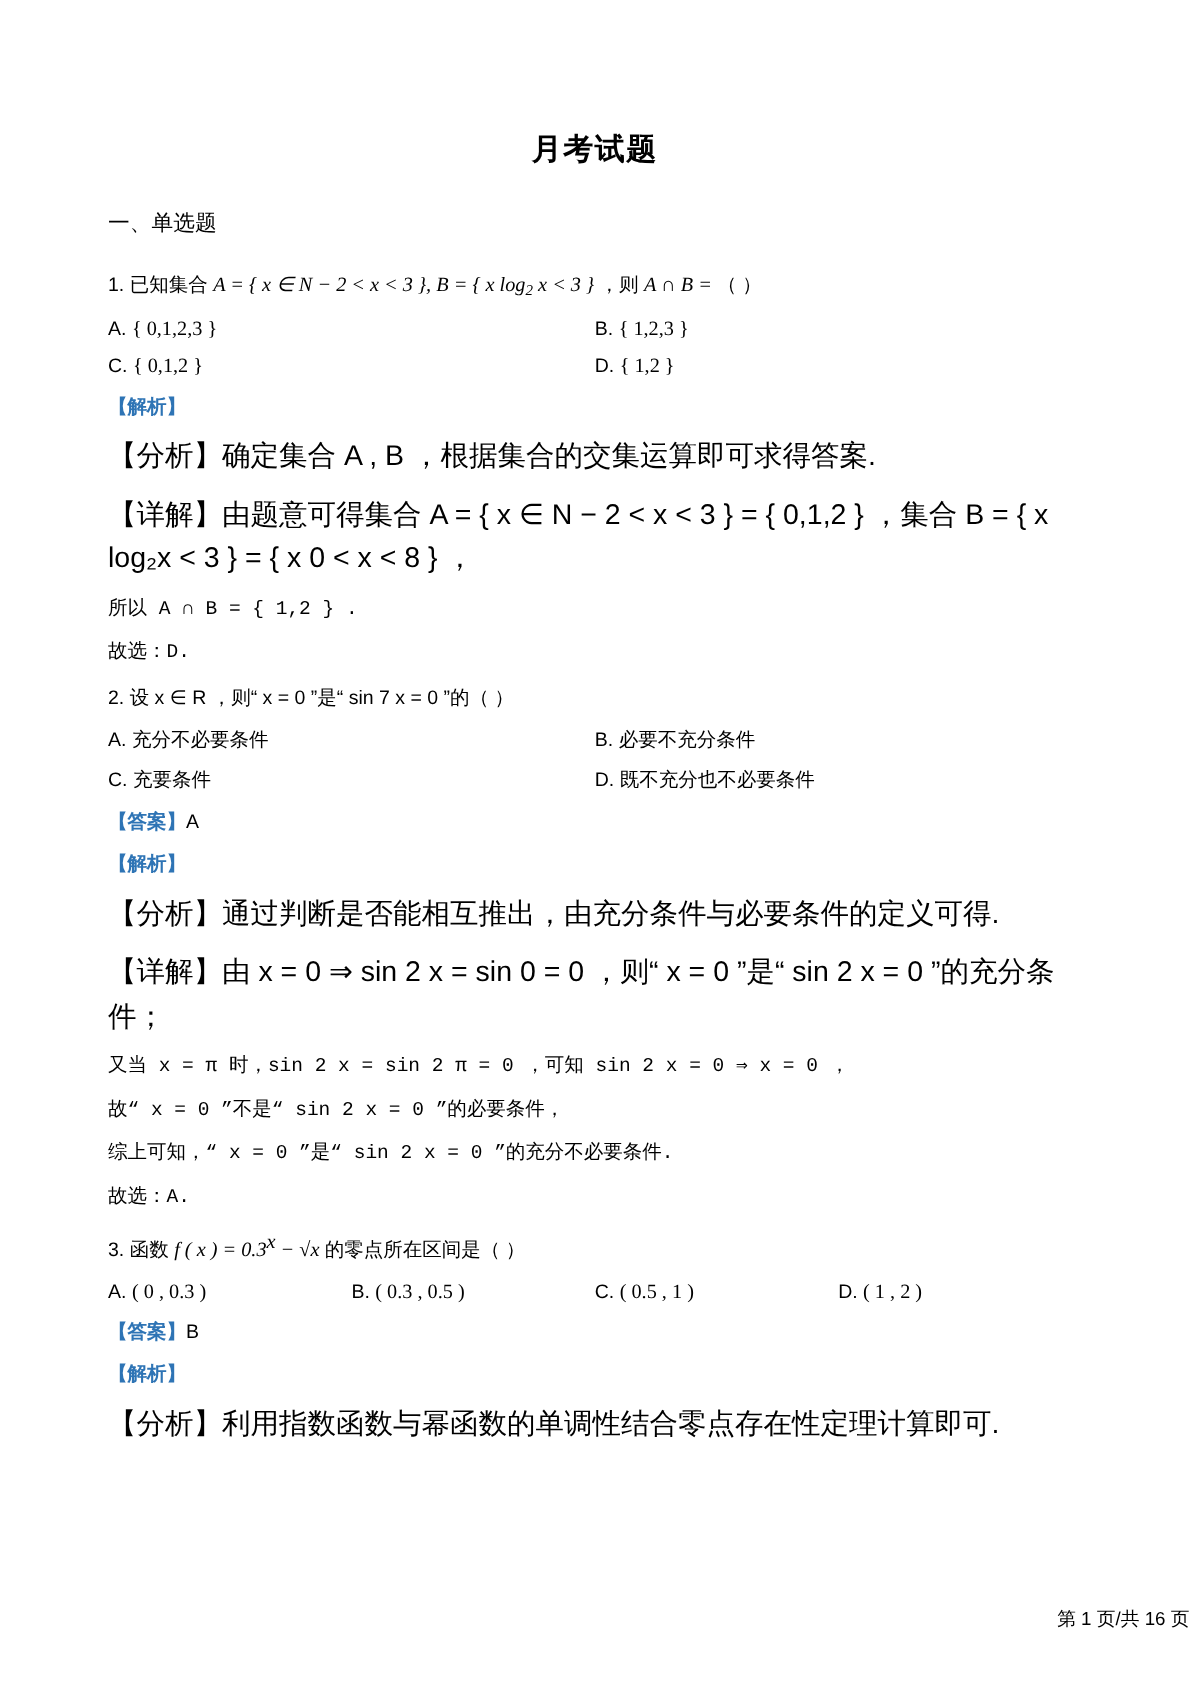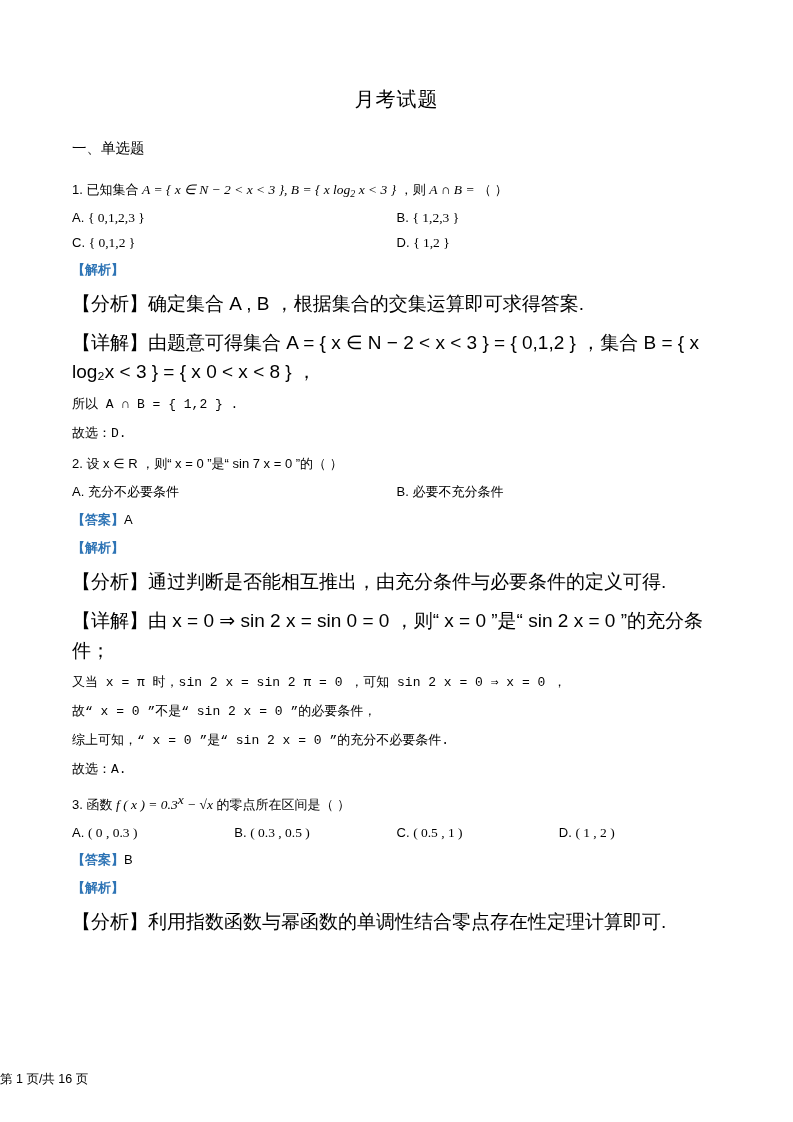--- a/index.html
+++ b/index.html
@@ -18,21 +18,21 @@
   .page {
     position: relative;
     width: 793px;
     height: 1122px;
     box-sizing: border-box;
     padding: 0 72px;
   }
   .doc-title {
     text-align: center;
     font-size: 20px;
-    font-weight: normal;
+    font-weight: bold;
     margin: 0;
     padding-top: 86px;
     letter-spacing: 1px;
   }
   .section-head {
     font-size: 14.5px;
     margin-top: 26px;
     margin-bottom: 22px;
     font-family: "Liberation Sans", sans-serif;
   }
@@ -82,23 +82,24 @@
     font-size: 13px;
     margin: 8px 0 4px 0;
     line-height: 1.6;
     font-family: Liberation Mono, monospace;
   }
   .footer {
     position: absolute;
     left: 0;
     right: 0;
     bottom: 34px;
-    text-align: left;
+    text-align: right;
     font-size: 12.5px;
     font-family: "Liberation Sans", sans-serif;
+    padding-left: 32px;
   }
   .frac-sub { font-size: 10px; vertical-align: -0.25em; }
   sup { font-size: 9.5px; }
 </style>
 </head>
 <body>
 
 <div class="page">
 
   <div class="doc-title">月考试题</div>
@@ -166,20 +167,30 @@
     <div class="cell">
       <span>A.</span>
       <span>充分不必要条件</span>
     </div>
     <div class="cell">
       <span>B.</span>
       <span>必要不充分条件</span>
     </div>
   </div>
 
+  <div class="opts two">
+    <div class="cell">
+      <span>C.</span>
+      <span>充要条件</span>
+    </div>
+    <div class="cell">
+      <span>D.</span>
+      <span>既不充分也不必要条件</span>
+    </div>
+  </div>
 
   <div class="ans">
     <span class="tag-b">【答案】</span><span>A</span>
   </div>
 
   <div class="ans">
     <span class="tag-b">【解析】</span>
   </div>
 
   <div class="para">

